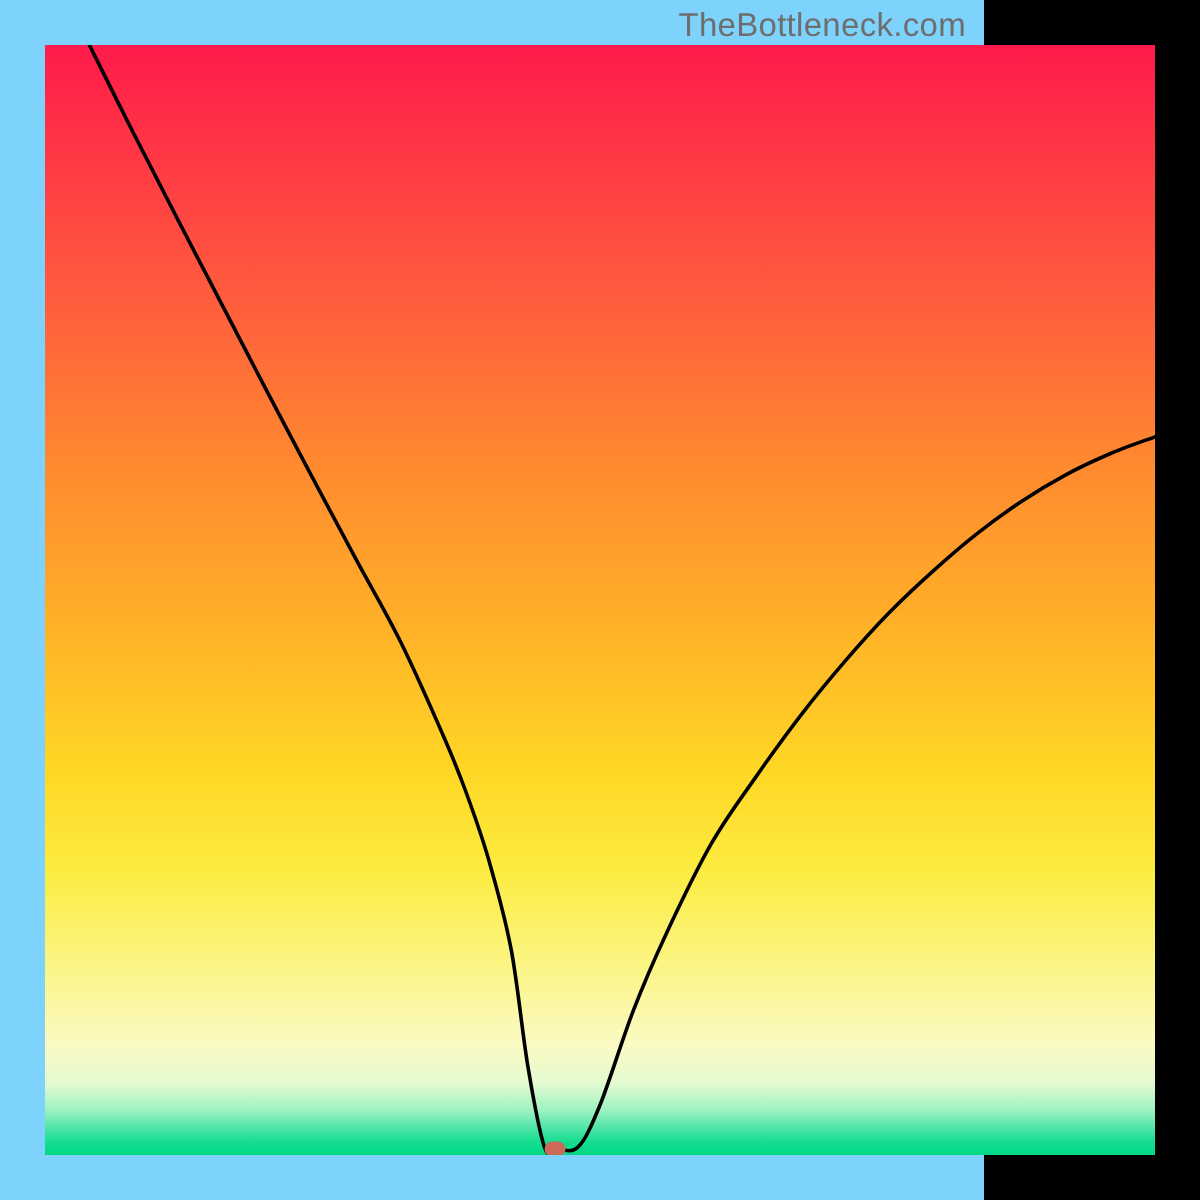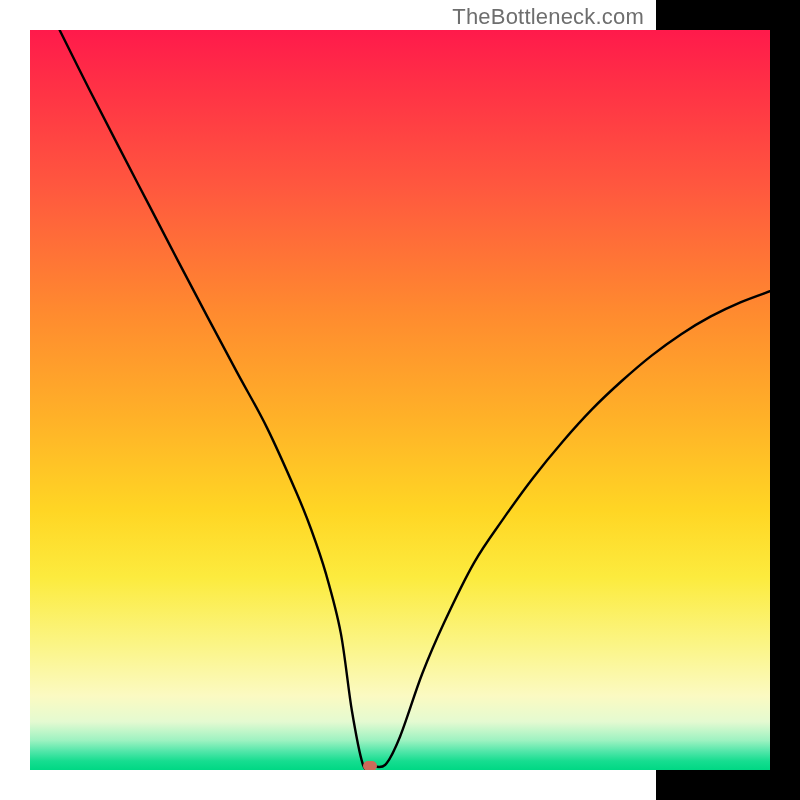--- a/index.html
+++ b/index.html
@@ -8,21 +8,21 @@
     width: 800px;
     height: 800px;
     overflow: hidden;
     background: #000;
     font-family: Arial, Helvetica, sans-serif;
   }
   .frame {
     position: relative;
     width: 656px;
     height: 800px;
-    background: #ffffff;
+    background: #7dd3fc;
   }
   .watermark {
     position: absolute;
     top: 4px;
     right: 12px;
     color: #6e6e6e;
     font-size: 22px;
     font-weight: 500;
     letter-spacing: 0.2px;
     z-index: 10;

